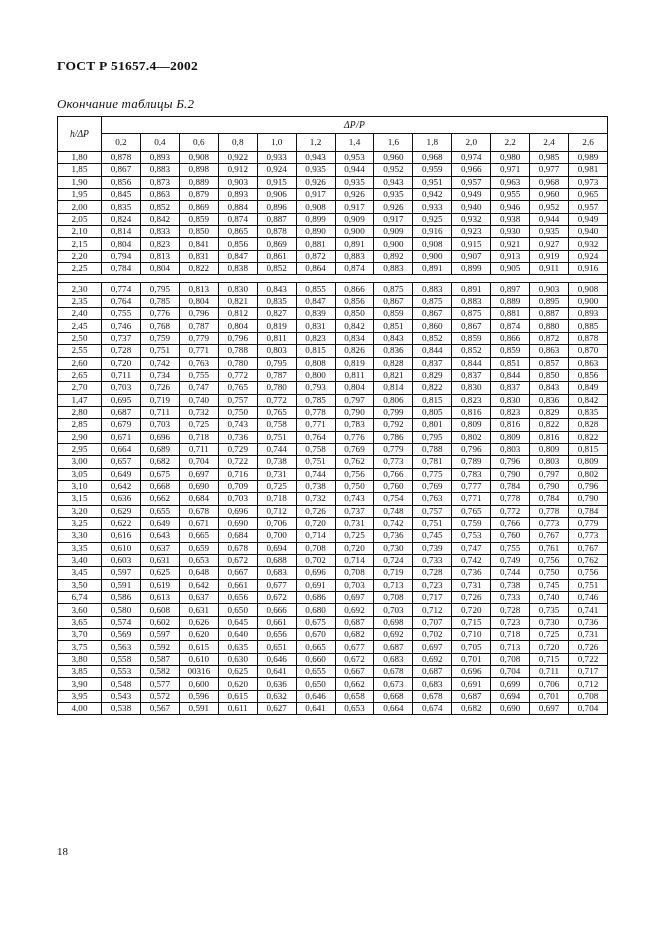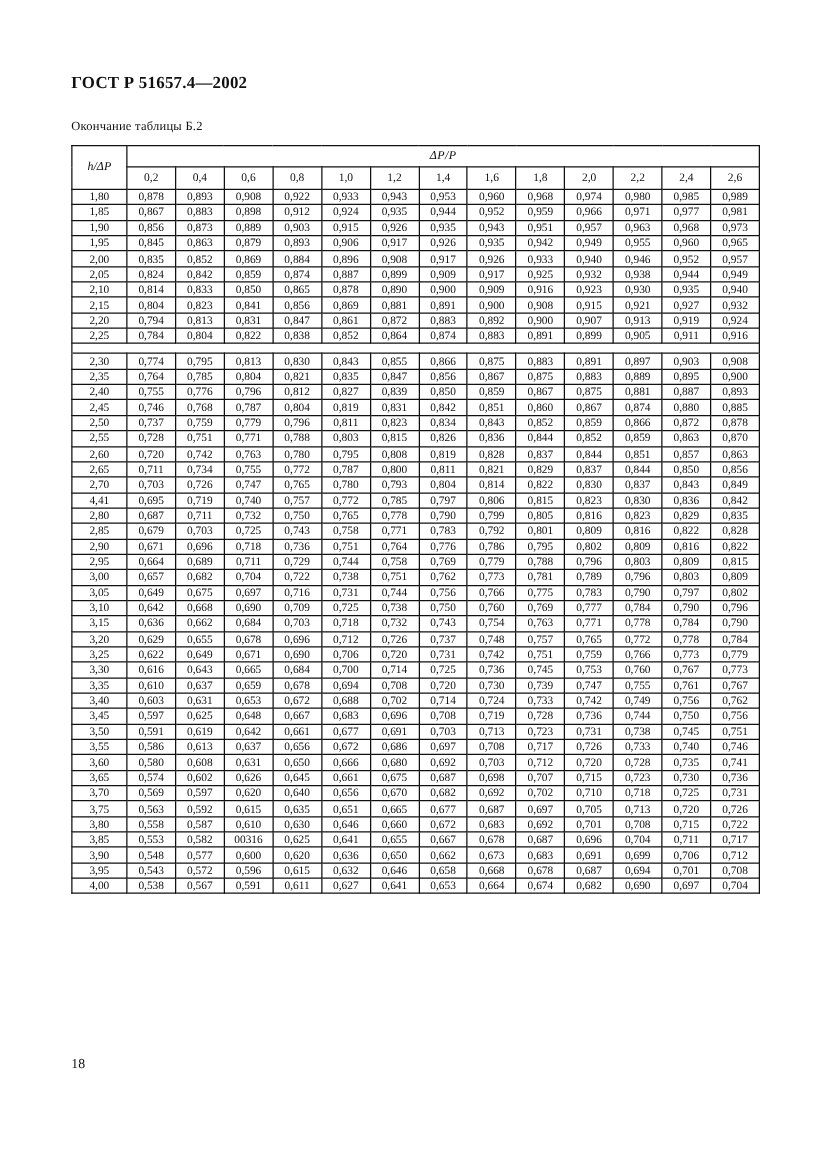--- a/index.html
+++ b/index.html
@@ -28,21 +28,22 @@
     font-weight: bold;
     font-size: 13.5px;
     letter-spacing: 0.2px;
     white-space: nowrap;
     text-align: center;
   }
   .table-caption {
     position: absolute;
     left: 57px;
     top: 96px;
-    font-size: 10px;
+    font-style: italic;
+    font-size: 13px;
     letter-spacing: 0.2px;
     white-space: nowrap;
   }
   .table-wrap {
     position: absolute;
     left: 57px;
     top: 116px;
     width: 551px;
   }
   table.grid {
@@ -439,21 +440,21 @@
             <td class="val">0,793</td>
             <td class="val">0,804</td>
             <td class="val">0,814</td>
             <td class="val">0,822</td>
             <td class="val">0,830</td>
             <td class="val">0,837</td>
             <td class="val">0,843</td>
             <td class="val">0,849</td>
           </tr>
           <tr>
-            <td class="rowlab">4,41</td>
+            <td class="rowlab">1,47</td>
             <td class="val heavy-l">0,695</td>
             <td class="val">0,719</td>
             <td class="val">0,740</td>
             <td class="val">0,757</td>
             <td class="val">0,772</td>
             <td class="val">0,785</td>
             <td class="val">0,797</td>
             <td class="val">0,806</td>
             <td class="val">0,815</td>
             <td class="val">0,823</td>
@@ -695,21 +696,21 @@
             <td class="val">0,691</td>
             <td class="val">0,703</td>
             <td class="val">0,713</td>
             <td class="val">0,723</td>
             <td class="val">0,731</td>
             <td class="val">0,738</td>
             <td class="val">0,745</td>
             <td class="val">0,751</td>
           </tr>
           <tr>
-            <td class="rowlab">3,55</td>
+            <td class="rowlab">6,74</td>
             <td class="val heavy-l">0,586</td>
             <td class="val">0,613</td>
             <td class="val">0,637</td>
             <td class="val">0,656</td>
             <td class="val">0,672</td>
             <td class="val">0,686</td>
             <td class="val">0,697</td>
             <td class="val">0,708</td>
             <td class="val">0,717</td>
             <td class="val">0,726</td>

